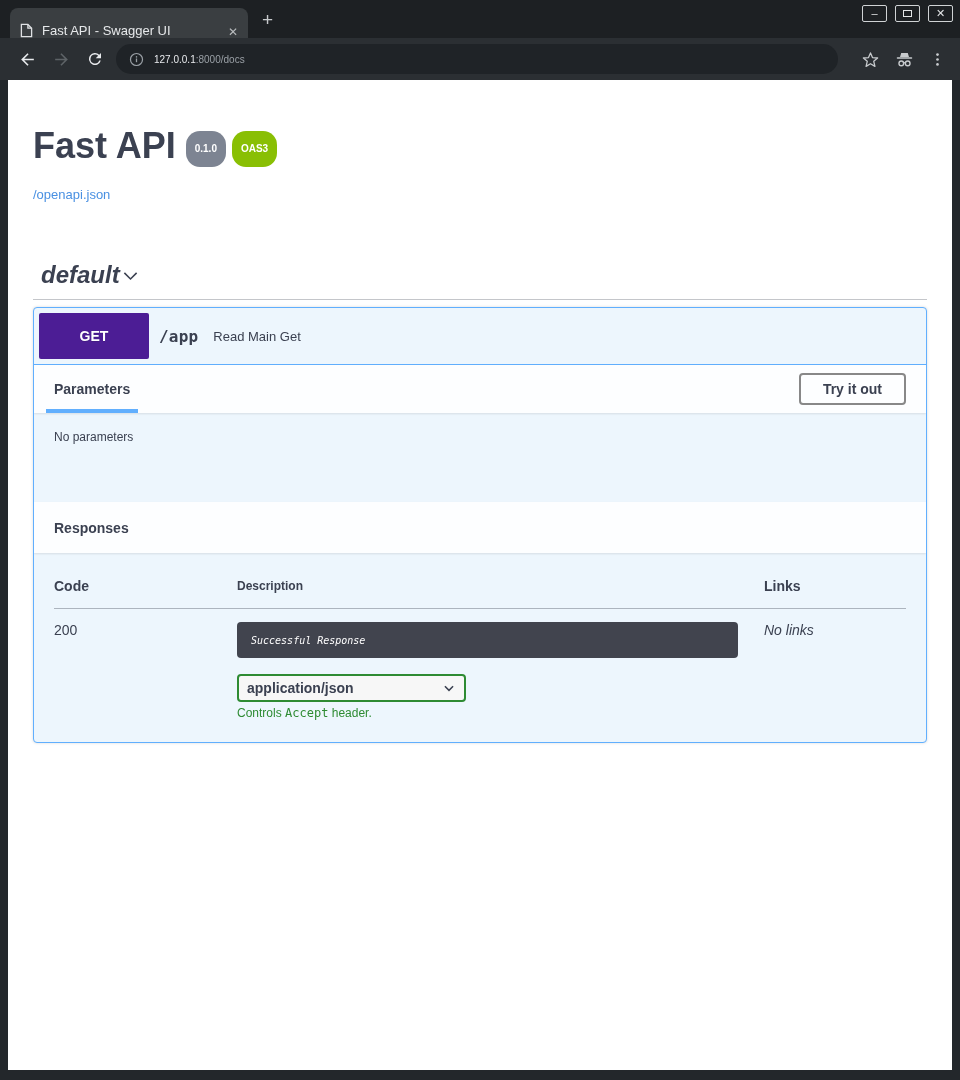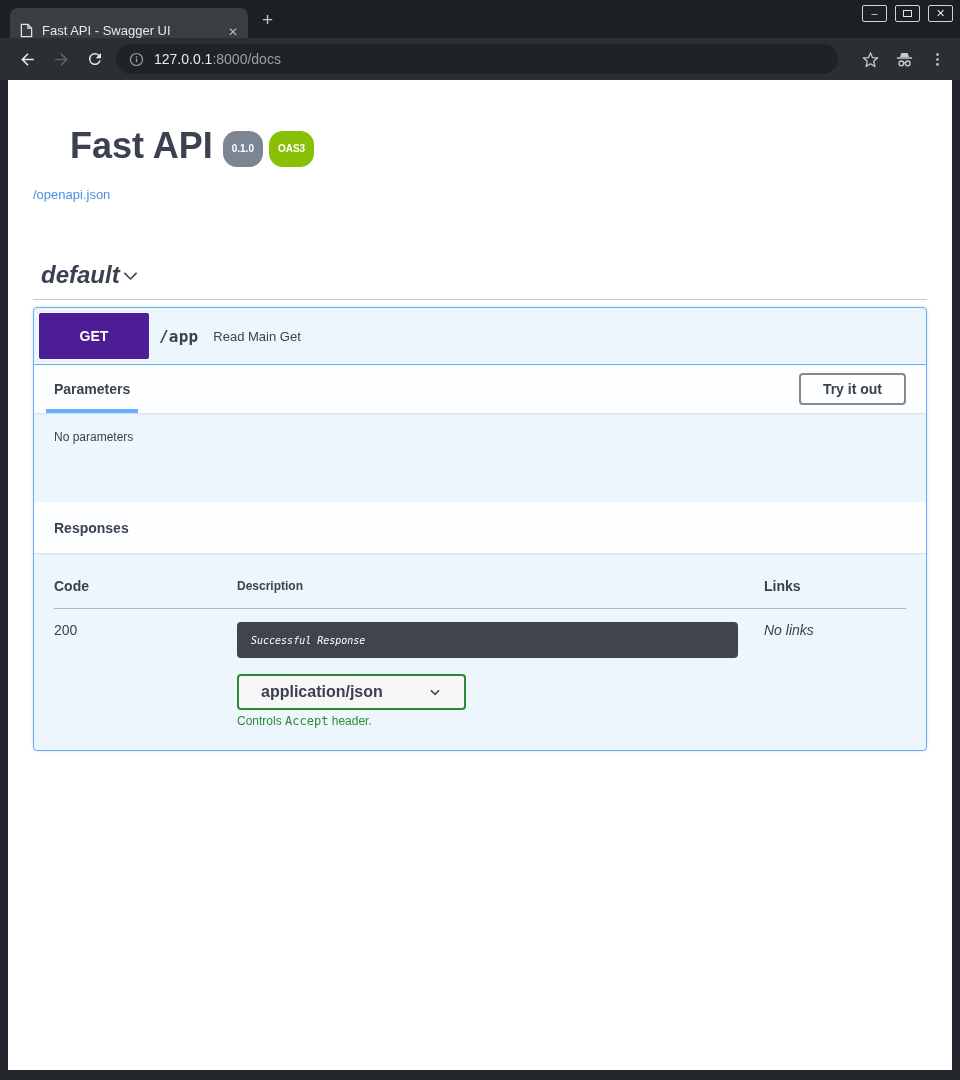--- a/index.html
+++ b/index.html
@@ -17,33 +17,33 @@
   .win-controls { position:absolute; right:7px; top:5px; display:flex; gap:8px; }
   .win-btn { width:25px; height:17px; border:1px solid #d0d3d5; border-radius:2px;
              display:flex; align-items:center; justify-content:center; color:#e3e5e7; font-size:11px; line-height:1; }
   .max-glyph { display:block; width:9px; height:7px; border:1.5px solid #e3e5e7; }
 
   .toolbar { position:absolute; top:38px; left:0; right:0; height:42px; background:#2b2f33;
              display:flex; align-items:center; padding:0 10px; }
   .nav-icon { width:34px; height:34px; display:flex; align-items:center; justify-content:center; }
   .url-pill { flex:1; height:30px; margin:0 8px 0 4px; background:#1f2327; border-radius:15px;
               display:flex; align-items:center; padding:0 12px; gap:9px; max-width:722px; }
-  .url-text { font-size:14px; }
+  .url-text { font-size:10px; }
   .url-host { color:#e8eaed; }
   .url-rest { color:#9aa0a6; }
   .right-icons { display:flex; align-items:center; gap:14px; margin-left:auto; padding-right:4px; }
 
   
   .page { position:absolute; top:80px; left:8px; width:944px; height:990px; background:#ffffff;
           color:#3b4151; overflow:hidden; }
   .sw-wrap { padding:0 25px; }
 
   .info { padding-top:48px; }
   .title-row { display:flex; align-items:flex-start; }
-  .api-title { font-size:36px; font-weight:700; color:#3b4151; line-height:1;margin-left:37px; }
+  .api-title { font-size:36px; font-weight:700; color:#3b4151; line-height:1; }
   .badges { display:flex; gap:6px; margin-left:10px; margin-top:3px; }
   .badge { color:#fff; font-size:10px; font-weight:700; padding:12px 9px; border-radius:14px; line-height:1.2; }
   .badge-version { background:#7d8492; }
   .badge-oas { background:#89bf04; }
   .spec-link { display:inline-block; margin-top:20px; font-size:13px; color:#4990e2; text-decoration:none; }
 
   .tag-header { margin-top:52px; display:flex; align-items:center;
                 padding:6px 22px 10px 8px; border-bottom:1px solid rgba(59,65,81,.3);font-style:italic; }
   .tag-name { font-size:24px; font-weight:600; color:#3b4151; }
 
@@ -79,23 +79,23 @@
                         border-bottom:1px solid rgba(59,65,81,.2); }
   table.resp thead td.h-desc { font-size:12px; }
   table.resp tbody td { padding-top:13px; vertical-align:top; font-size:14px; color:#3b4151; }
   .resp-box { width:501px; height:36px; background:#41444e; border-radius:4px;
               display:flex; align-items:center; padding:0 14px; }
   .resp-box span { font-family:"DejaVu Sans Mono",monospace; font-style:italic; font-weight:400;
                    font-size:10px; color:#ffffff; }
   .links-cell { font-style:italic; }
 
   .media-block { margin-top:16px; }
-  .media-select { width:229px; height:36px; background:#f7f7f7; border:2px solid #2e8b33; border-radius:4px;
-                  display:flex; align-items:center; justify-content:space-between; padding:0 22px;
-                  font-size:16px; font-weight:700; color:#3b4151; }
+  .media-select { width:229px; height:28px; background:#f7f7f7; border:2px solid #2e8b33; border-radius:4px;
+                  display:flex; align-items:center; justify-content:space-between; padding:0 8px;
+                  font-size:14px; font-weight:700; color:#3b4151; }
   .accept-msg { margin-top:4px; font-size:12px; color:#2e8b33; }
   .accept-msg code { font-family:"DejaVu Sans Mono",monospace; font-size:12px; color:#2e8b33; }
 </style>
 </head>
 <body>
 
 <div class="window">
 
   <div class="tabbar">
     <div class="tab">

